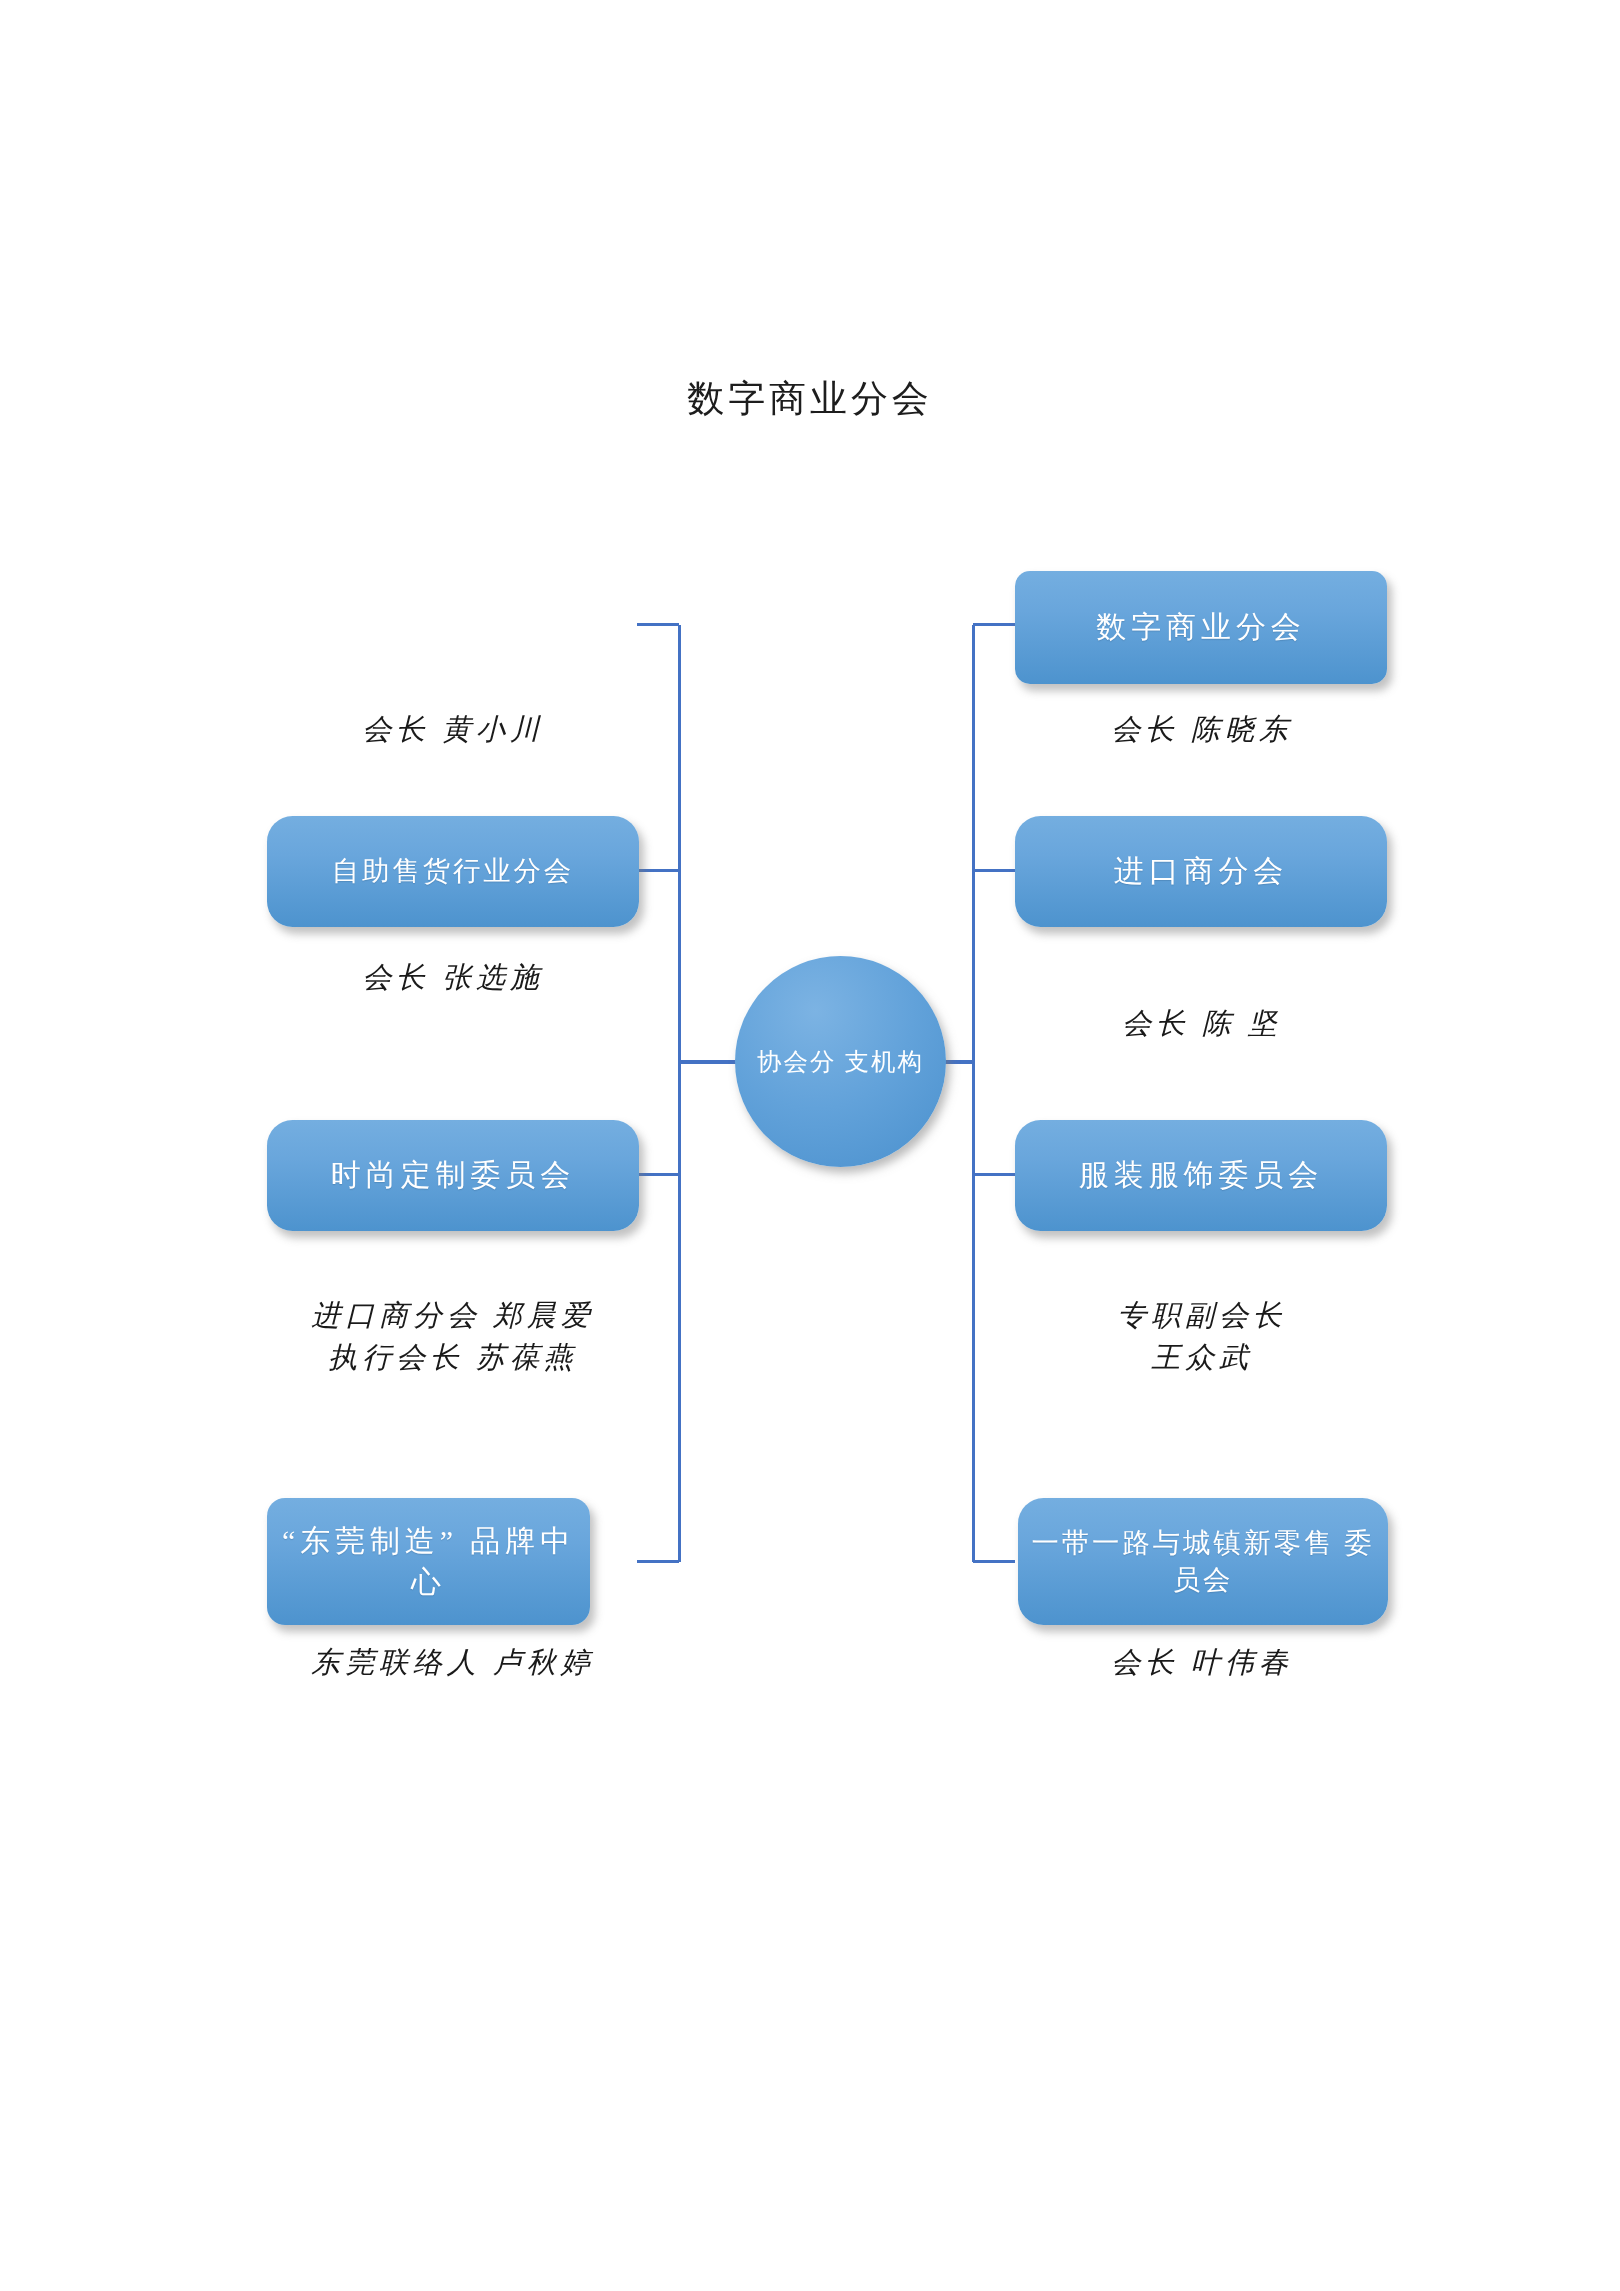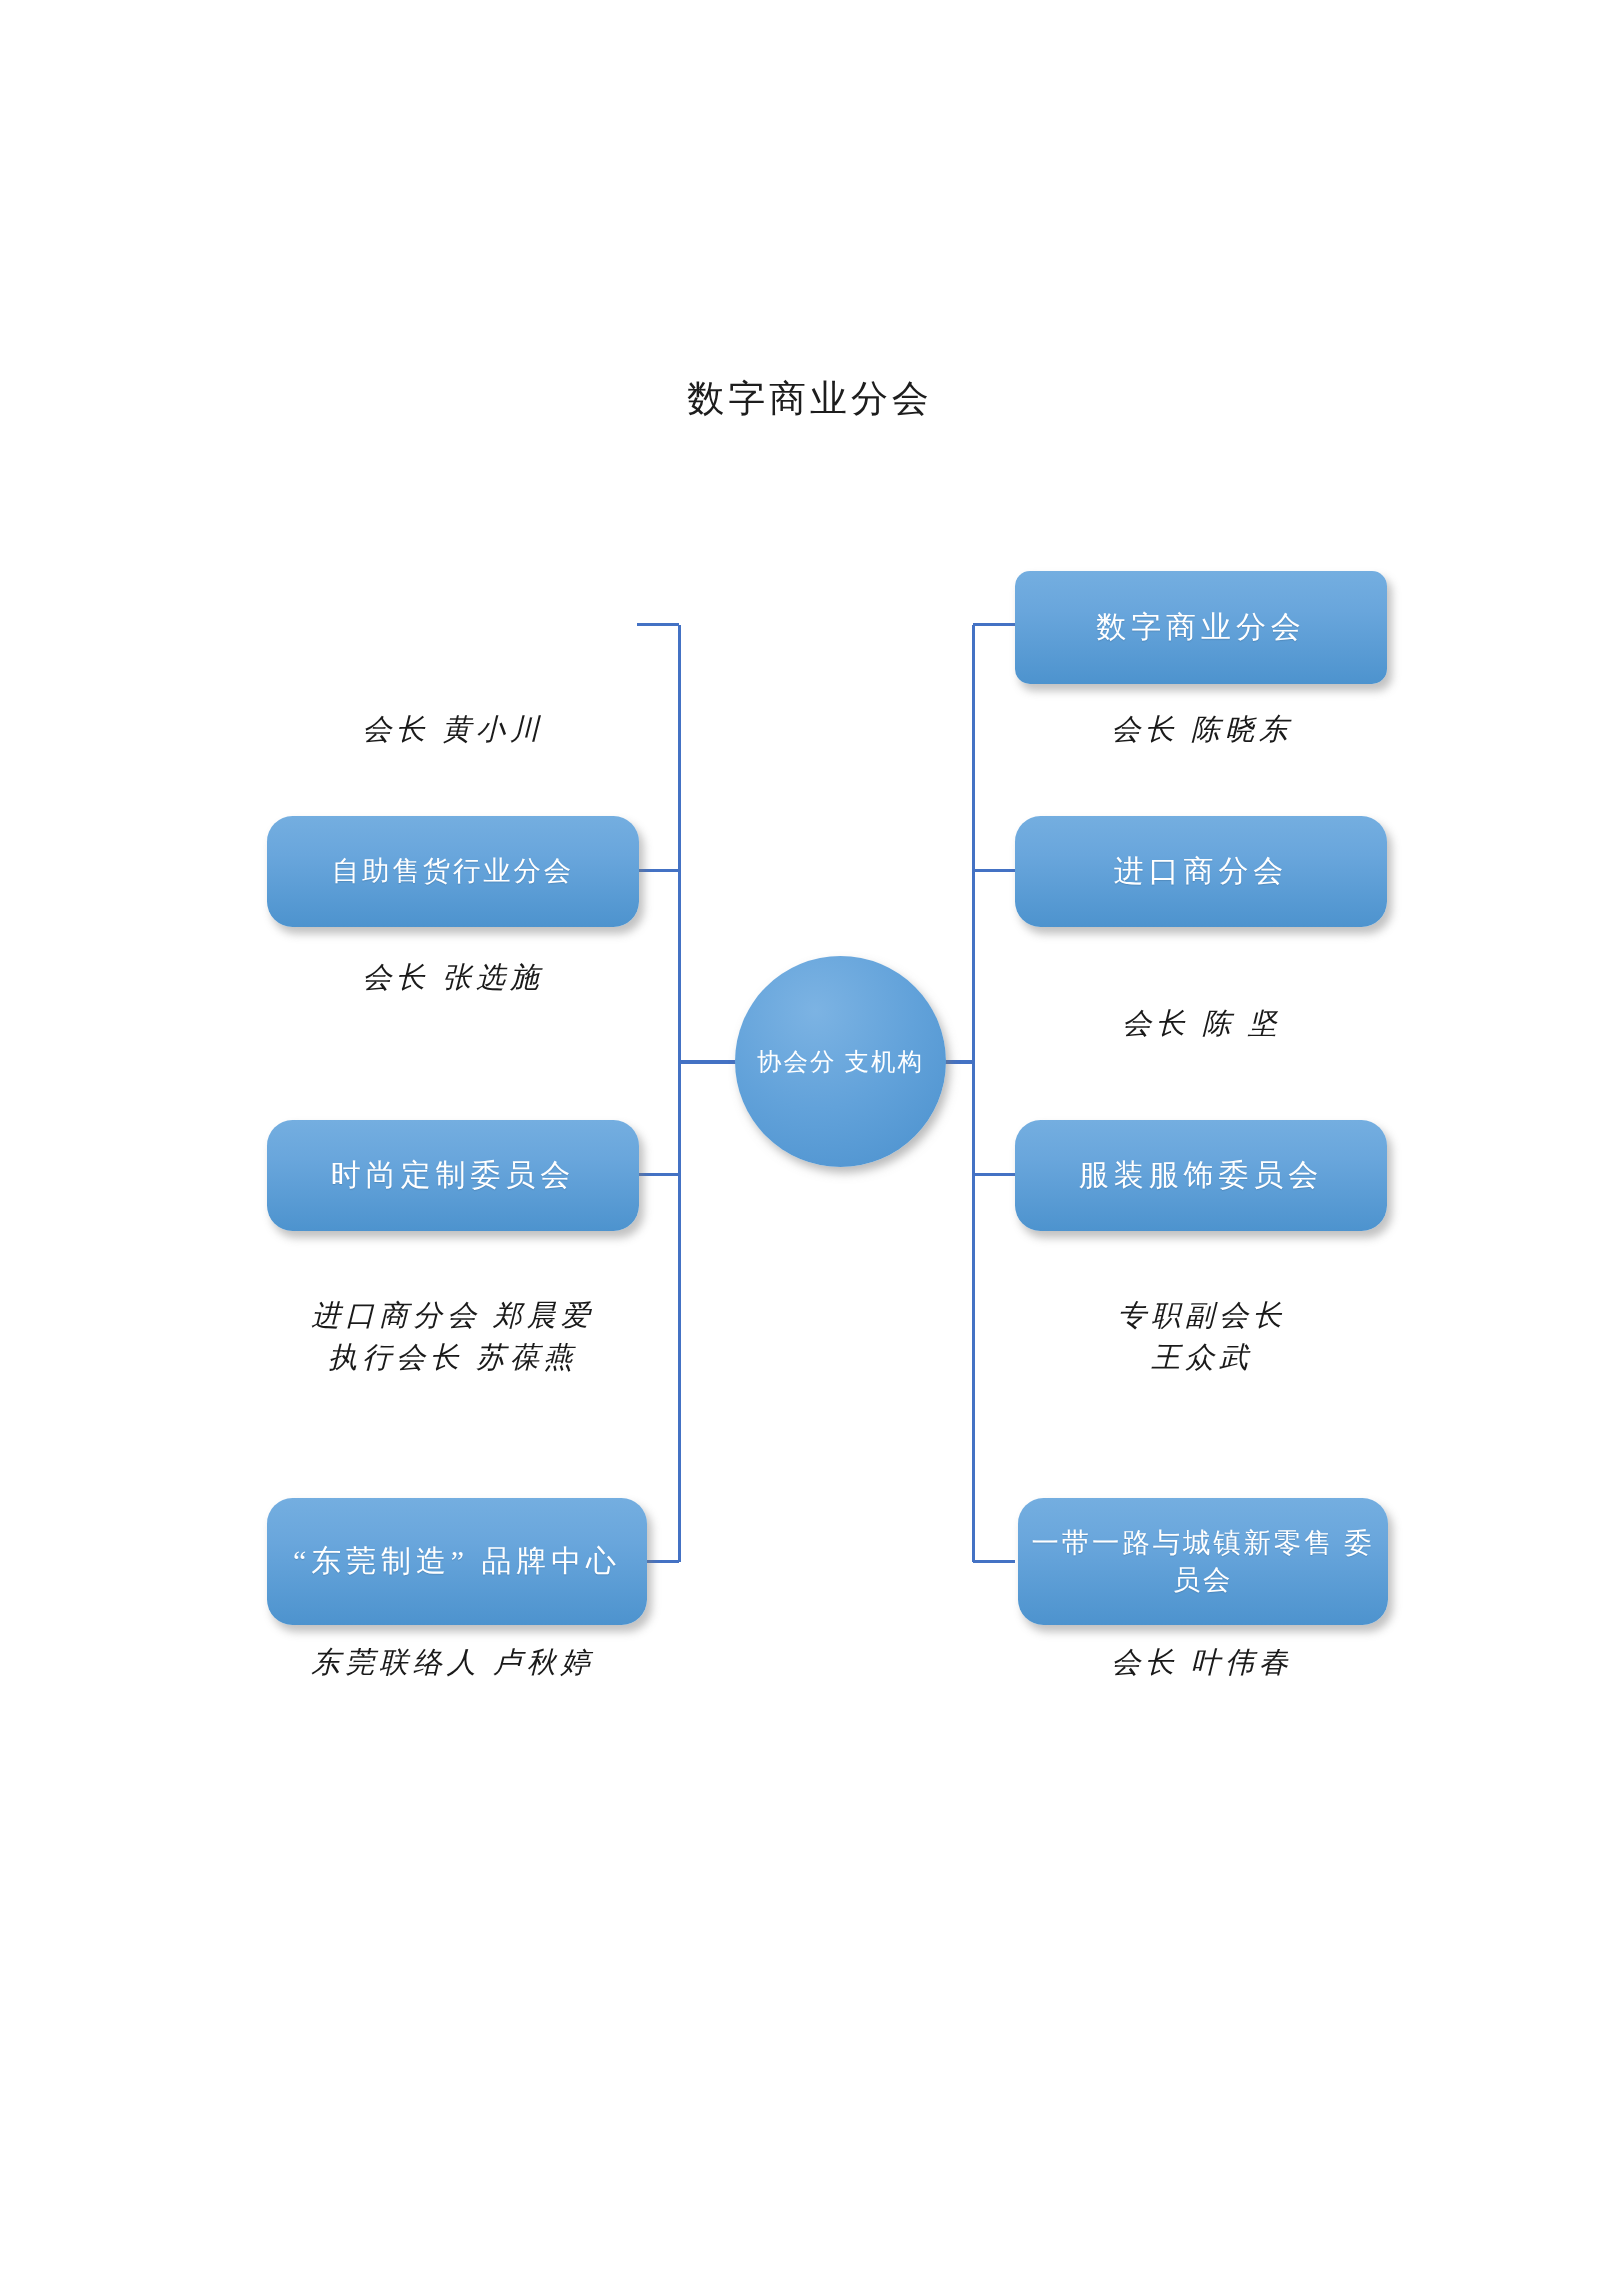--- a/index.html
+++ b/index.html
@@ -123,21 +123,21 @@
 
   <div class="caption" style="left:208px; top:708px; width:490px;">会长  黄小川</div>
 
   <div class="node small-text" style="left:267px; top:816px; width:372px; height:111px;">自助售货行业分会</div>
   <div class="caption" style="left:208px; top:956px; width:490px;">会长  张选施</div>
 
   <div class="node" style="left:267px; top:1120px; width:372px; height:111px;">时尚定制委员会</div>
   <div class="caption" style="left:208px; top:1294px; width:490px;">进口商分会  郑晨爱
 执行会长  苏葆燕</div>
 
-  <div class="node" style="left:267px; top:1498px; width:380px; height:127px;">“东莞制造”
+  <div class="node" style="left:267px; top:1498px; width:323px; height:127px;border-radius:18px;">“东莞制造”
 品牌中心</div>
   <div class="caption" style="left:208px; top:1641px; width:490px;">东莞联络人  卢秋婷</div>
 
   <div class="hub" style="left:735px; top:956px; width:211px; height:211px;">协会分
 支机构</div>
 
   <div class="node" style="left:1015px; top:571px; width:372px; height:113px;border-radius:15px;">数字商业分会</div>
   <div class="caption" style="left:957px; top:708px; width:490px;">会长  陈晓东</div>
 
   <div class="node" style="left:1015px; top:816px; width:372px; height:111px;">进口商分会</div>

